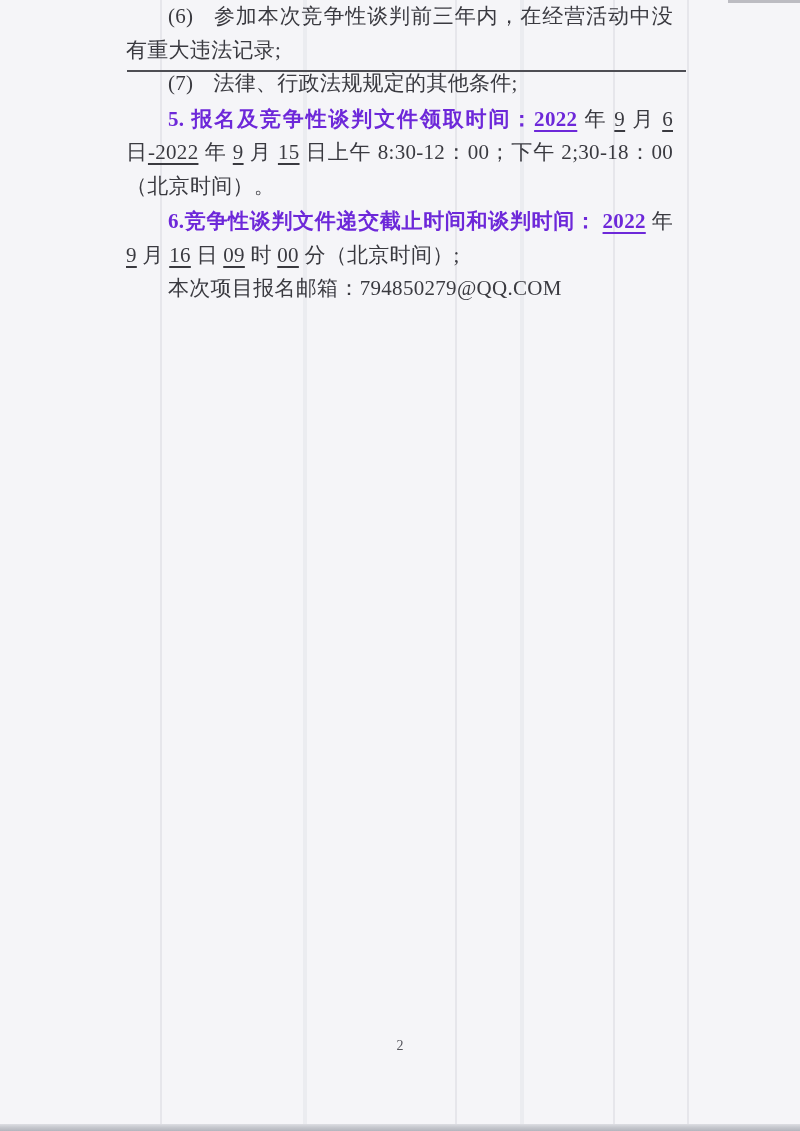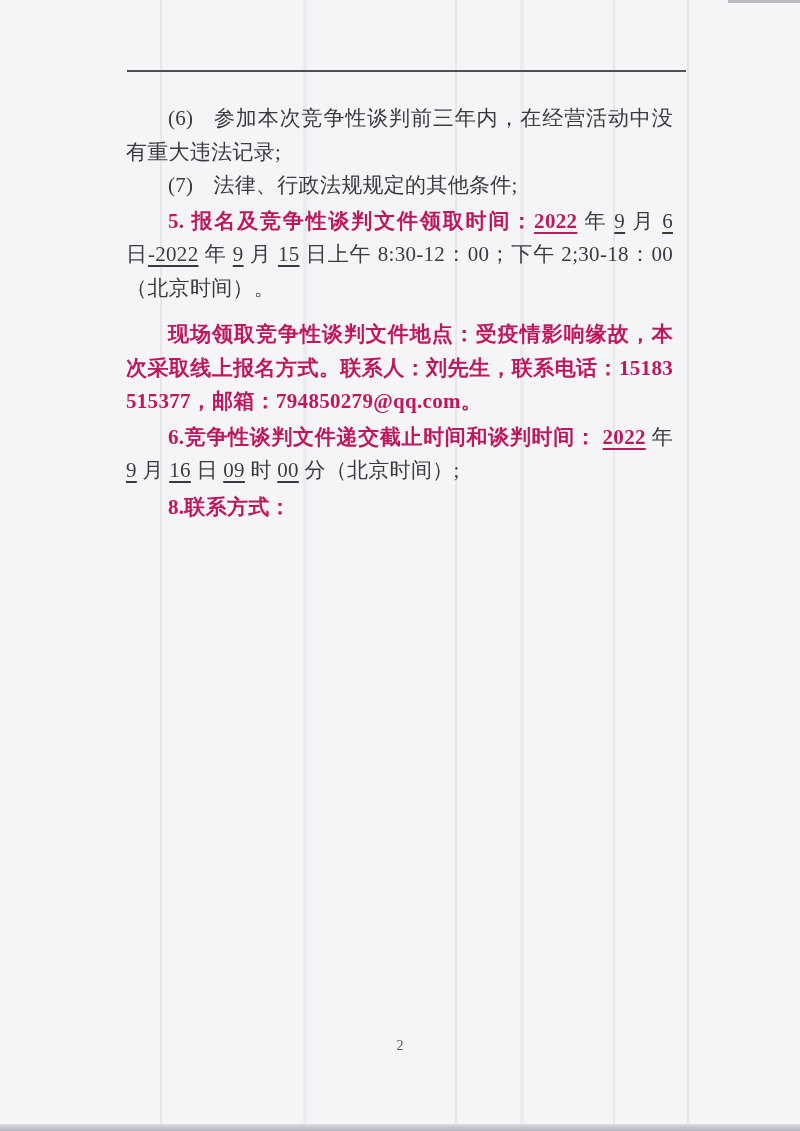--- a/index.html
+++ b/index.html
@@ -16,30 +16,29 @@
   .streak.wide{width:4px;background:rgba(168,170,186,0.12);}
   
   .header-rule{position:absolute;left:127px;top:70px;width:559px;height:2px;background:#4e4e54;}
   
   .bottom-edge{position:absolute;left:0;right:0;bottom:0;height:7px;
     background:linear-gradient(180deg,#dddee3 0%,#c7c9cf 45%,#b3b5bd 100%);}
   .corner-mark{position:absolute;right:0;top:0;width:72px;height:3px;background:rgba(140,140,150,0.55);}
   
   .content{
     position:absolute;left:126px;top:0;width:547px;
-    padding-top:102px;
     font-size:21px;line-height:33.5px;
     color:#3a3a40;
     text-align:justify;
     word-break:break-all;
     letter-spacing:0.3px;
   }
   .content p{margin:0;}
   .indent{text-indent:2em;}
-  .b{font-weight:700;color:#be185d;}
+  .b{font-weight:700;color:#6d28d9;}
   .u{text-decoration:underline;text-underline-offset:4px;text-decoration-thickness:1.5px;}
   .m-sec5{margin-top:2px !important;}
   .m-loc{margin-top:13px !important;}
   .m-sec6{margin-top:2px !important;}
   .m-sec8{margin-top:3px !important;}
   .list-marker{margin-right:20px;}
   .page-number{
     position:absolute;left:0;right:0;top:1038px;
     text-align:center;font-size:14px;color:#55555c;
   }
@@ -67,30 +66,31 @@
       <span class="list-marker">(6)</span><span>参加本次竞争性谈判前三年内，在经营活动中没有重大违法记录;</span>
     </p>
 
     <p class="indent">
       <span class="list-marker">(7)</span><span>法律、行政法规规定的其他条件;</span>
     </p>
 
 
     <p class="indent m-sec5"><span class="b">5. 报名及竞争性谈判文件领取时间：</span><span class="b u">2022</span><span> 年 </span><span class="u">9</span><span> 月 </span><span class="u">6</span><span> 日</span><span class="u">-2022</span><span> 年 </span><span class="u">9</span><span> 月 </span><span class="u">15</span><span> 日上午 8:30-12：00；下午 2;30-18：00（北京时间）。</span></p>
 
-    <p class="indent b m-loc">现场领取竞争性谈判文件地点：受疫情影响缘故，本次采取线上报名方式。联系人：刘先生，联系电话：15183515377，邮箱：794850279@qq.com。</p>
 
     <p class="indent m-sec6"><span class="b">6.竞争性谈判文件递交截止时间和谈判时间： </span><span class="b u">2022</span><span> 年 </span><span class="u">9</span><span> 月 </span><span class="u">16</span><span> 日 </span><span class="u">09</span><span> 时 </span><span class="u">00</span><span> 分（北京时间）;</span></p>
 
 
 
 
+    <p class="indent">
+      <span>本次项目报名邮箱：</span><span>794850279@QQ.COM</span>
+    </p>
 
 
-    <p class="indent m-sec8"><span class="b">8.联系方式：</span></p>
 
   </div>
 
   <div class="page-number">2</div>
 
   <div class="bottom-edge"></div>
 
 </div>
 
 </body></html>

